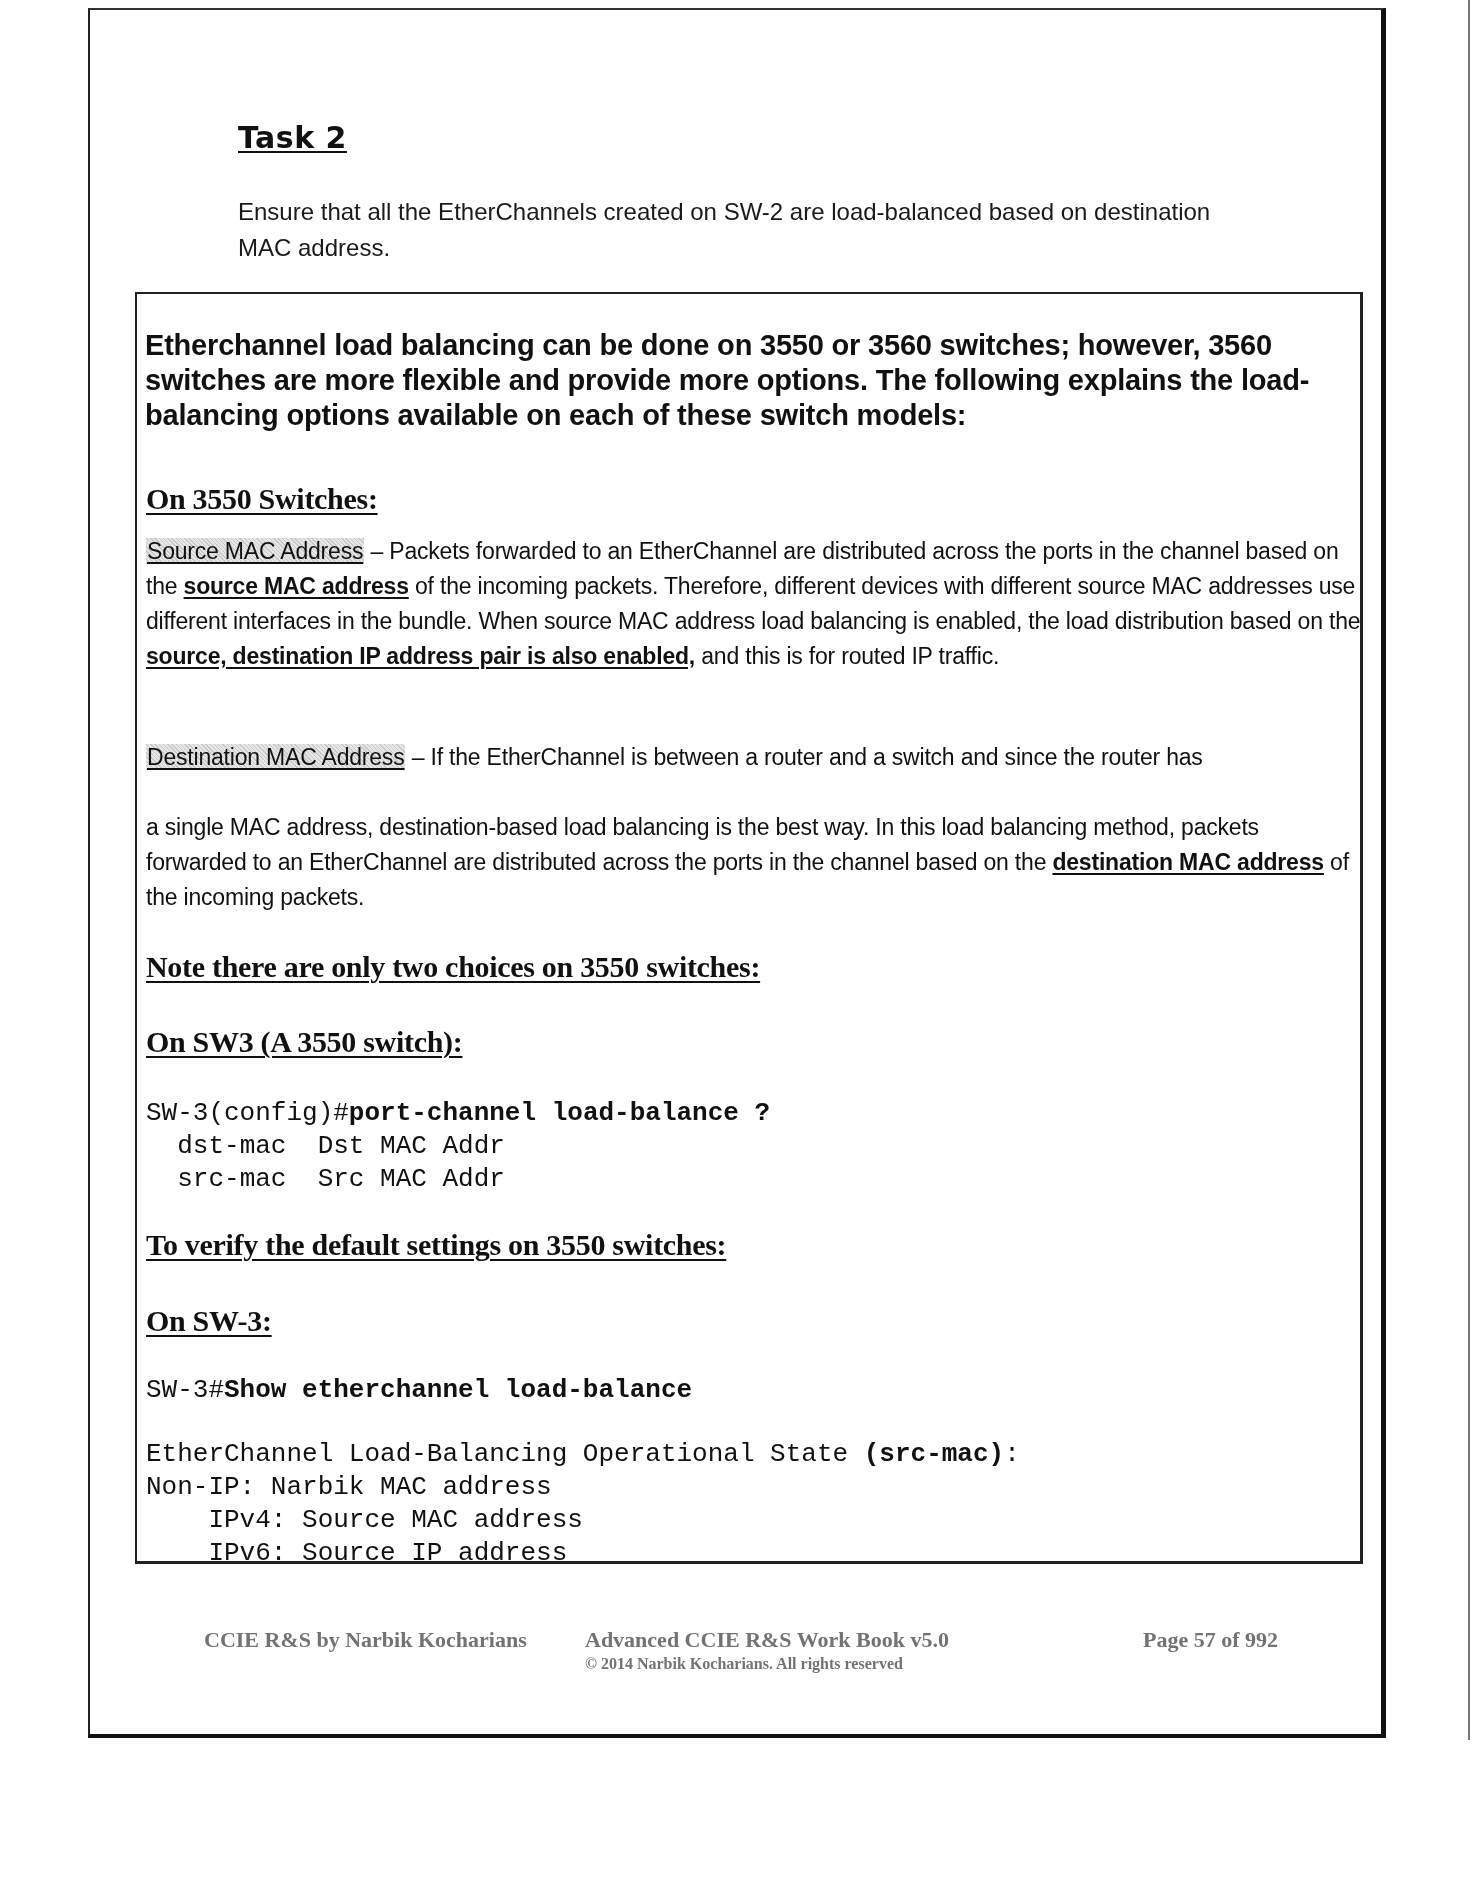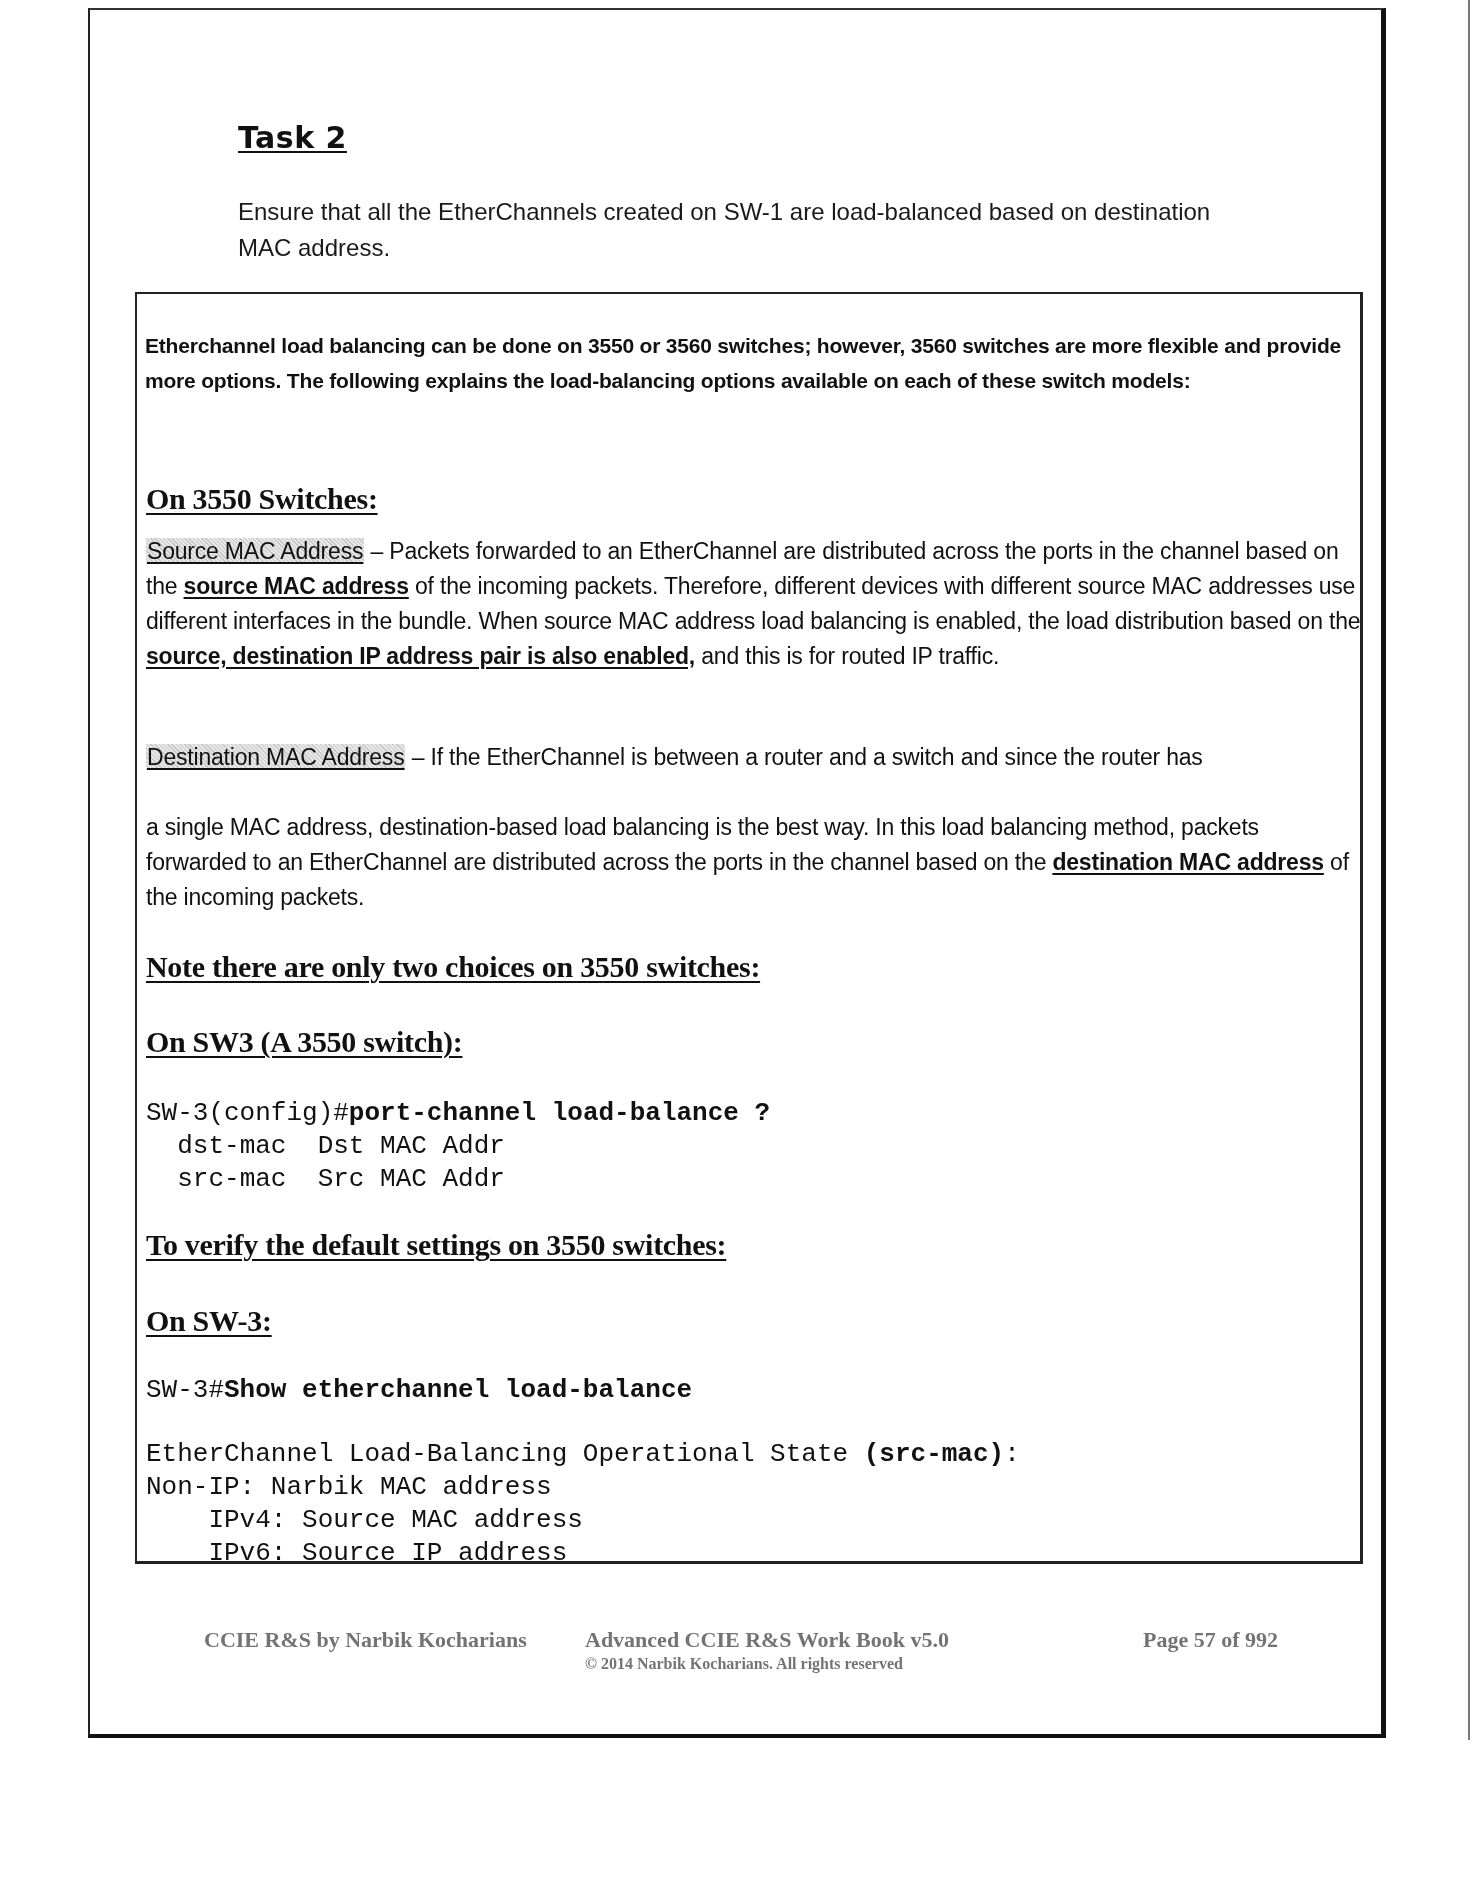--- a/index.html
+++ b/index.html
@@ -30,21 +30,21 @@
   }
 
   
   .explain-box {
     position: absolute; left: 135px; top: 292px; width: 1228px; height: 1272px;
     border: 2px solid #222; border-right-width: 3px; border-bottom-width: 3px;
     box-sizing: border-box;
   }
   .intro {
     position: absolute; left: 145px; top: 328px; width: 1215px;
-    font-family: "Liberation Sans", sans-serif; font-weight: bold; font-size: 21px; line-height: 35px;
+    font-family: "Liberation Sans", sans-serif; font-weight: bold; font-size: 29px; line-height: 35px;
     letter-spacing: -0.2px;
   }
   .serif-heading {
     position: absolute; left: 146px;
     font-family: "Liberation Serif", serif; font-weight: bold; font-size: 30px;
     text-decoration: underline; text-decoration-thickness: 2px; text-underline-offset: 4px;
     letter-spacing: -0.3px;
   }
   .para {
     position: absolute; left: 146px; width: 1215px;
@@ -73,21 +73,21 @@
   .footer-copy { left: 585px; top: 1655px; font-size: 16px; font-weight: bold; }
   .footer-right { left: 1143px; top: 1627px; font-size: 22px; font-weight: bold; }
 </style>
 </head>
 <body>
 
 <div class="page-frame"></div>
 <div class="margin-line"></div>
 
 <div class="task-title">Task 2</div>
-<div class="task-desc">Ensure that all the EtherChannels created on SW-1 are load-balanced based on destination MAC address.</div>
+<div class="task-desc">Ensure that all the EtherChannels created on SW-2 are load-balanced based on destination MAC address.</div>
 
 <div class="explain-box"></div>
 
 <div class="intro">Etherchannel load balancing can be done on 3550 or 3560 switches; however, 3560 switches are more flexible and provide more options. The following explains the load-balancing options available on each of these switch models:</div>
 
 <div class="serif-heading" style="top:482px;">On 3550 Switches:</div>
 
 <div class="para" style="top:534px;">
   <span class="term">Source MAC Address</span><span> – Packets forwarded to an EtherChannel are distributed across the ports in the channel based on the </span><span class="bold-u">source MAC address</span><span> of the incoming packets. Therefore, different devices with different source MAC addresses use different interfaces in the bundle. When source MAC address load balancing is enabled, the load distribution based on the </span><span class="bold-u">source, destination IP address pair is also enabled,</span><span> and this is for routed IP traffic.</span>
 </div>

